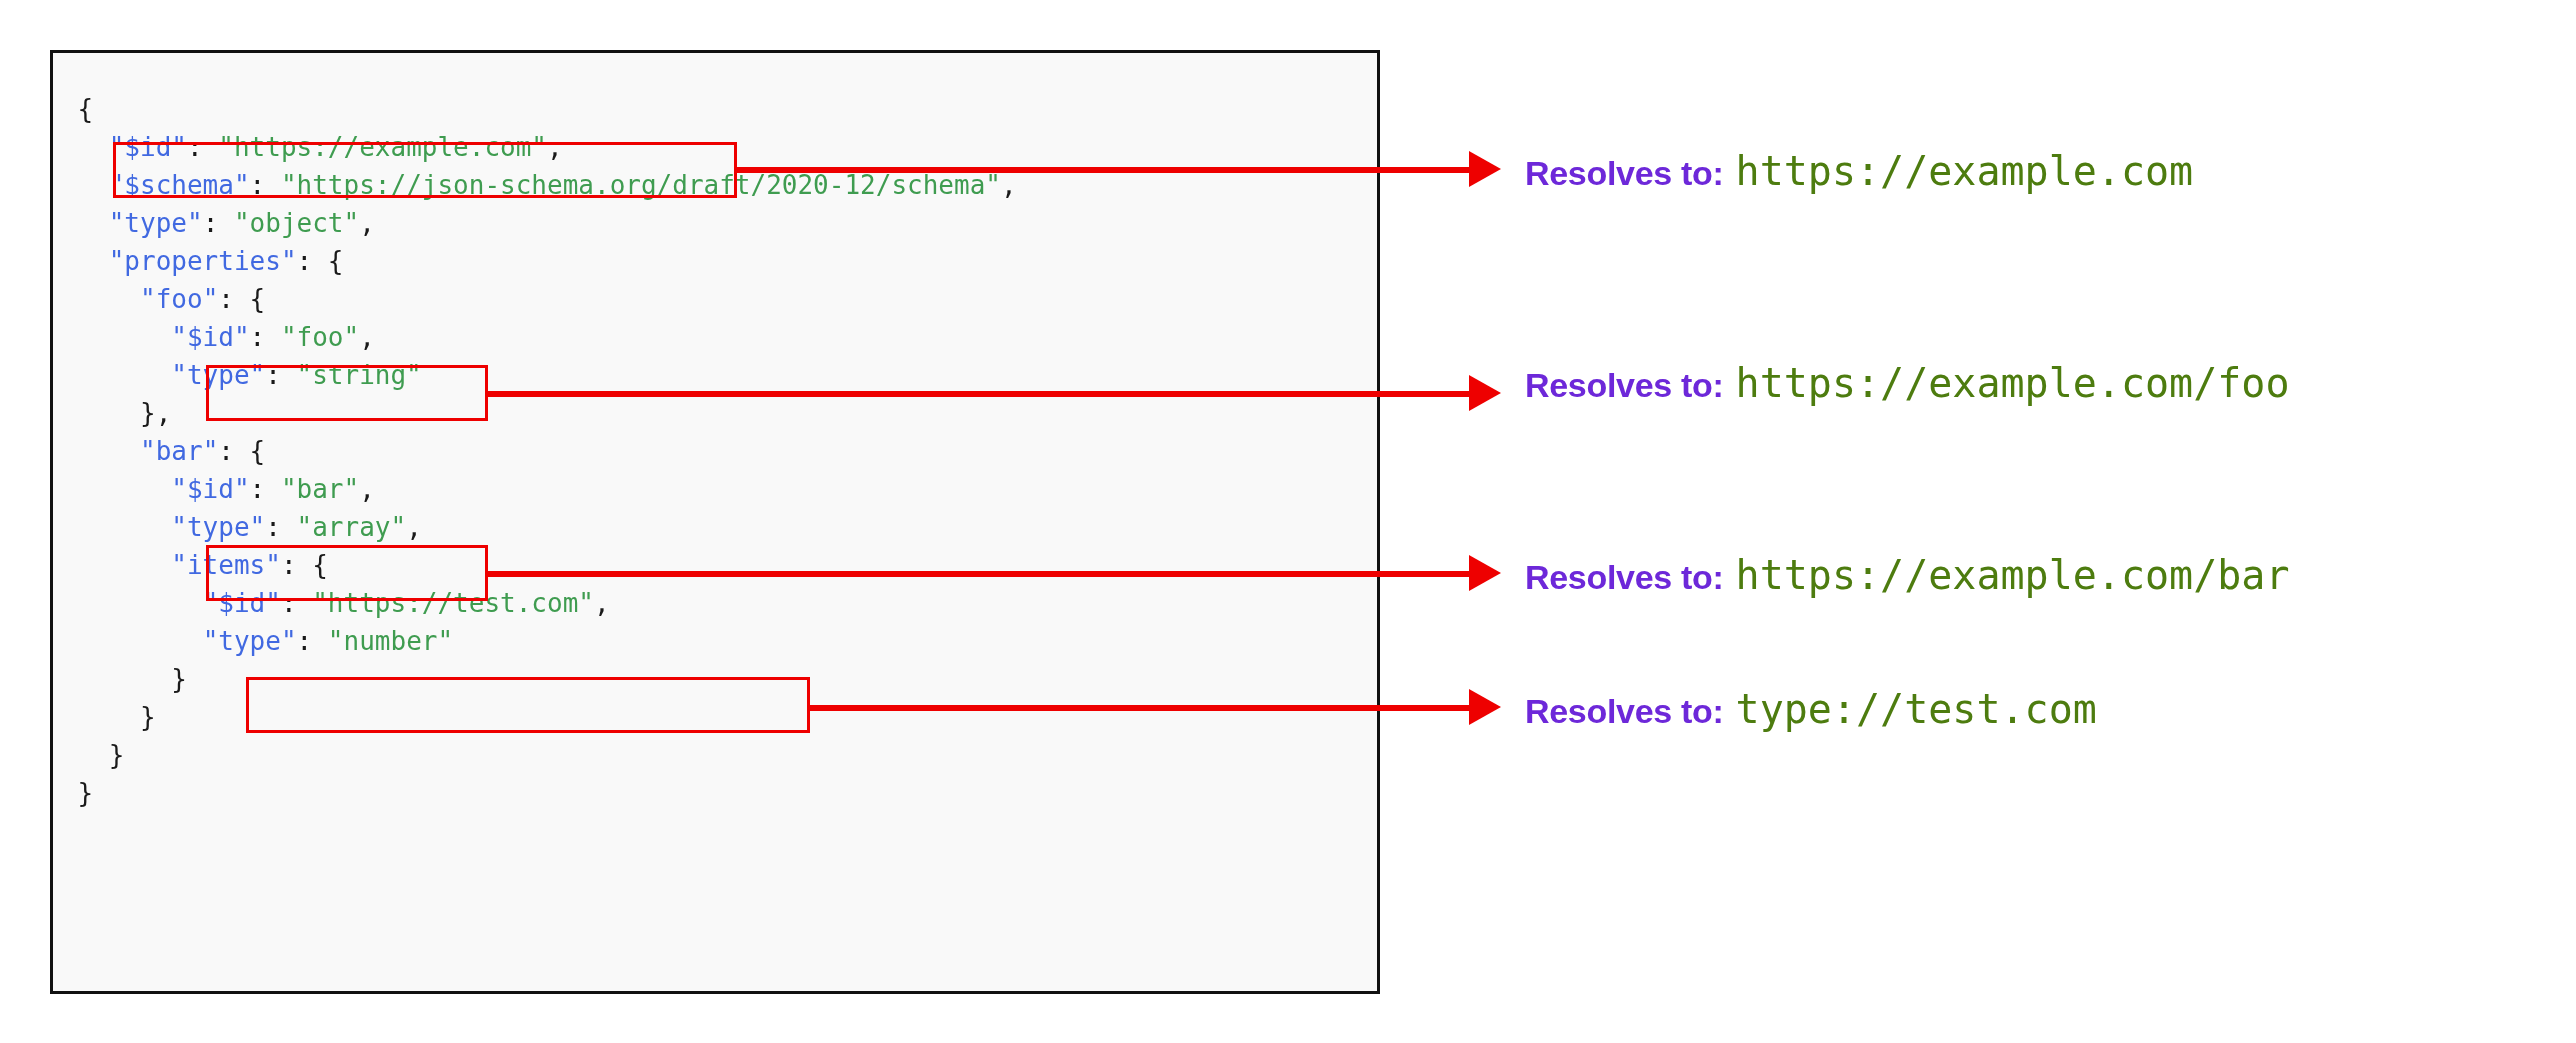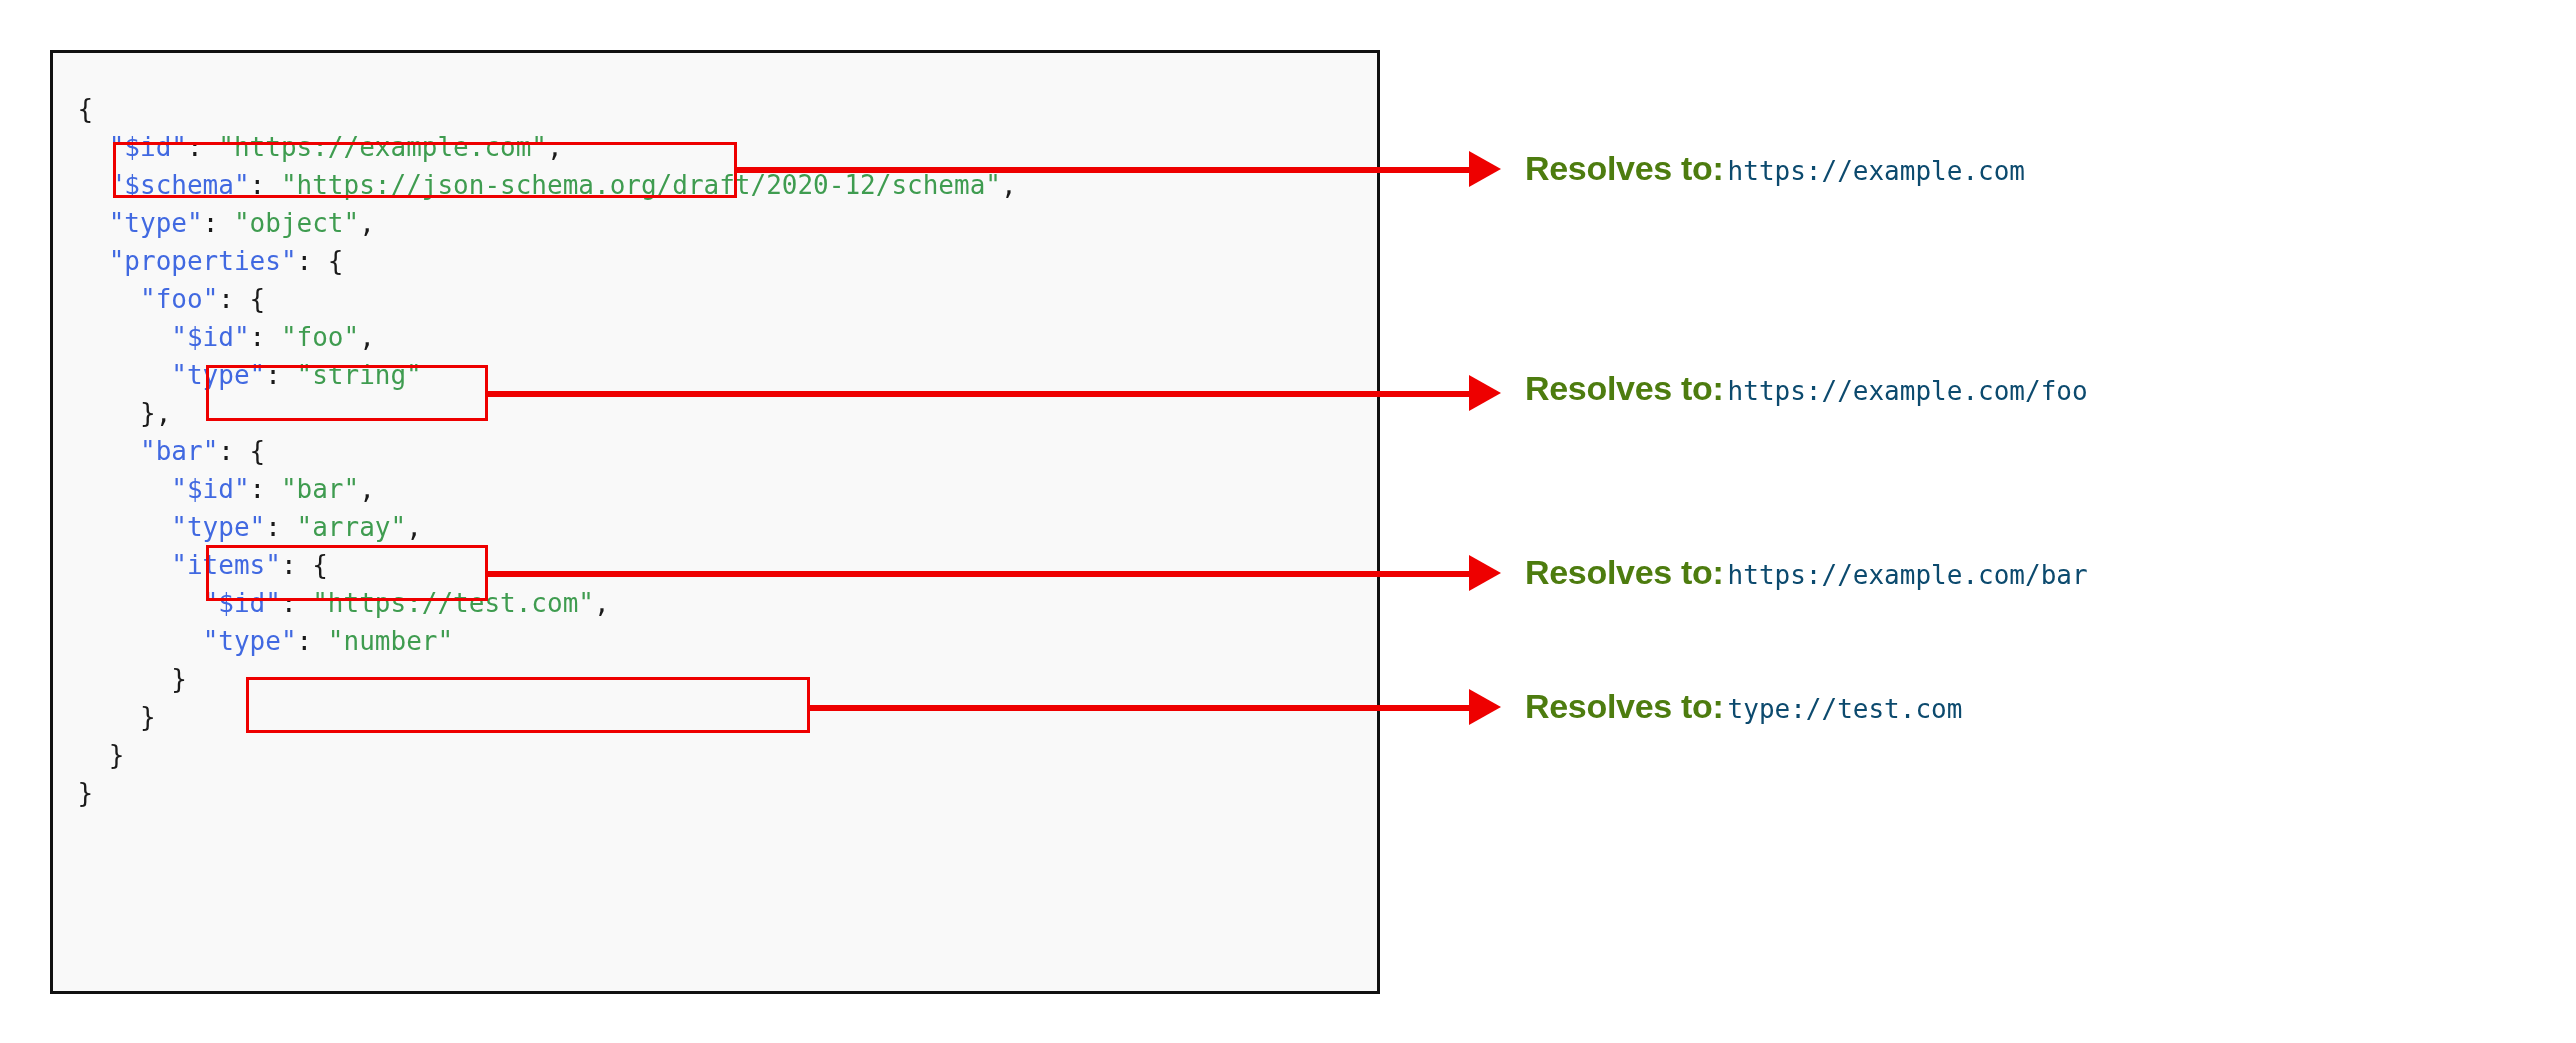--- a/index.html
+++ b/index.html
@@ -61,29 +61,29 @@
   
   .resolve{
     position:absolute;
     white-space:nowrap;
     line-height:1;
   }
   .resolve .lead{
     font-family:"Liberation Sans", sans-serif;
     font-weight:bold;
     font-size:34px;
-    color:#4d7c0f;
+    color:#6d28d9;
     letter-spacing:-0.3px;
   }
   .resolve .url{
     font-family:"DejaVu Sans Mono", monospace;
     font-weight:400;
-    font-size:26px;
-    color:#0c4a6e;
-    margin-left:4px;
+    font-size:40px;
+    color:#4d7c0f;
+    margin-left:12px;
   }
 </style>
 </head>
 <body>
 
 <div id="stage">
 
   <div class="code-panel">
     <pre class="code-lines" id="code-lines"><span class="ln"><span class="p">{</span>
 </span><span class="ln">  <span class="k">"$id"</span><span class="p">: </span><span class="s">"https://example.com"</span><span class="p">,</span>
@@ -118,19 +118,19 @@
       <div class="arrow-head" style="left: 1469px; top: 151px;"></div>
       <div class="arrow-line" style="left: 487px; top: 391px; width: 982px;"></div>
       <div class="arrow-head" style="left: 1469px; top: 375px;"></div>
       <div class="arrow-line" style="left: 487px; top: 571px; width: 982px;"></div>
       <div class="arrow-head" style="left: 1469px; top: 555px;"></div>
       <div class="arrow-line" style="left: 810px; top: 705px; width: 659px;"></div>
       <div class="arrow-head" style="left: 1469px; top: 689px;"></div>
     </div>
   <div id="annotation-layer">
       <div class="resolve" style="left: 1525px; top: 151px;"><span class="lead">Resolves to:</span><span class="url">https://example.com</span></div>
-      <div class="resolve" style="left: 1525px; top: 371px;"><span class="lead">Resolves to:</span><span class="url">https://example.com/foo</span></div>
+      <div class="resolve" style="left: 1525px; top: 363px;"><span class="lead">Resolves to:</span><span class="url">https://example.com/foo</span></div>
       <div class="resolve" style="left: 1525px; top: 555px;"><span class="lead">Resolves to:</span><span class="url">https://example.com/bar</span></div>
       <div class="resolve" style="left: 1525px; top: 689px;"><span class="lead">Resolves to:</span><span class="url">type://test.com</span></div>
     </div>
 
 </div>
 
 
 </body></html>

